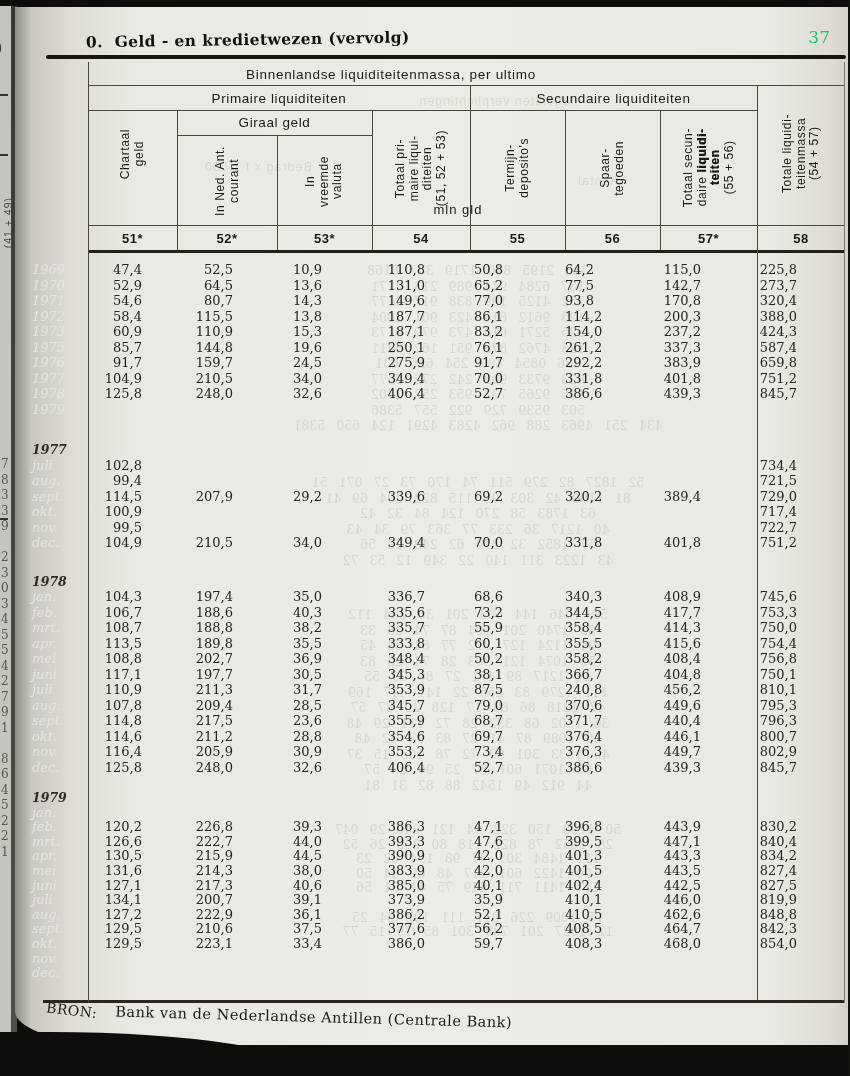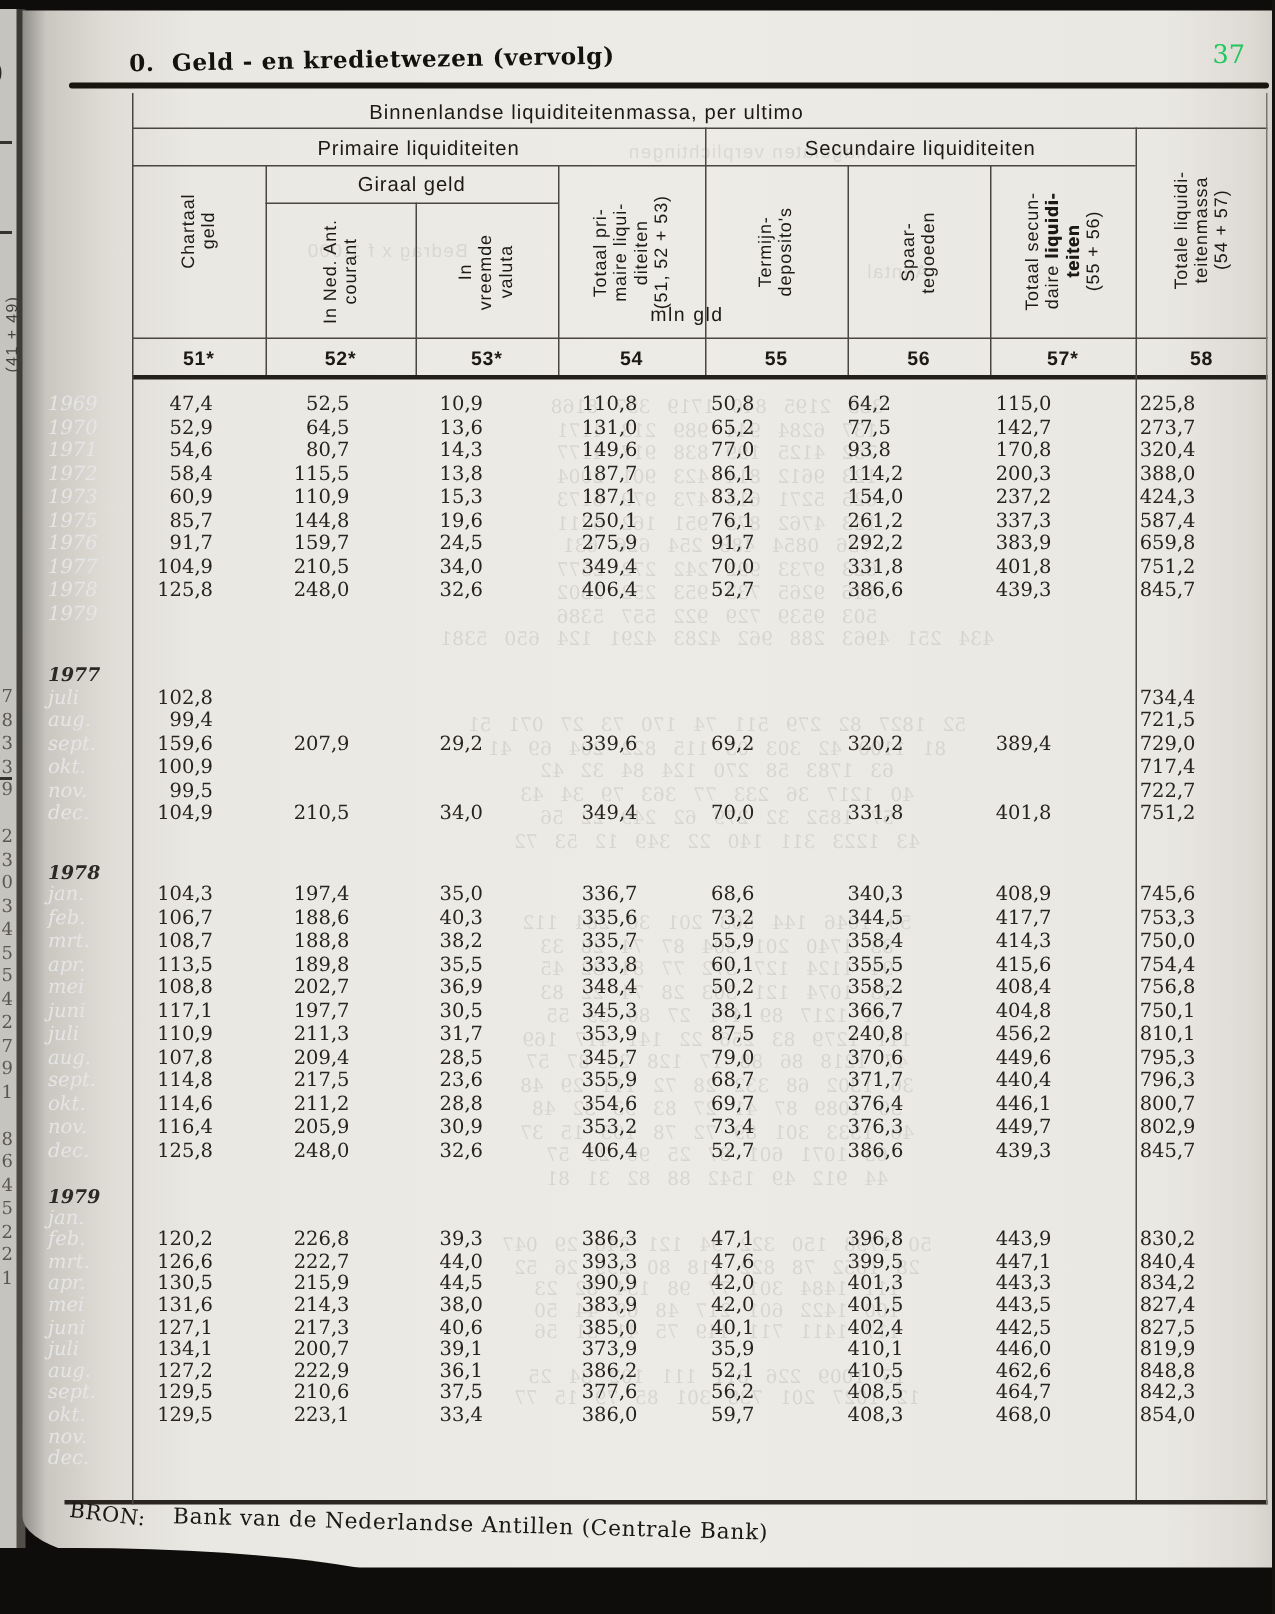--- a/index.html
+++ b/index.html
@@ -412,21 +412,21 @@
             <div class="cell c2"></div>
             <div class="cell c3"></div>
             <div class="cell c4"></div>
             <div class="cell c5"></div>
             <div class="cell c6"></div>
             <div class="cell c7"></div>
             <div class="cell c8">721,5</div>
           </div>
           <div class="row">
             <div class="stub">sept.</div>
-            <div class="cell c1">159,6</div>
+            <div class="cell c1">114,5</div>
             <div class="cell c2">207,9</div>
             <div class="cell c3">29,2</div>
             <div class="cell c4">339,6</div>
             <div class="cell c5">69,2</div>
             <div class="cell c6">320,2</div>
             <div class="cell c7">389,4</div>
             <div class="cell c8">729,0</div>
           </div>
           <div class="row">
             <div class="stub">okt.</div>

